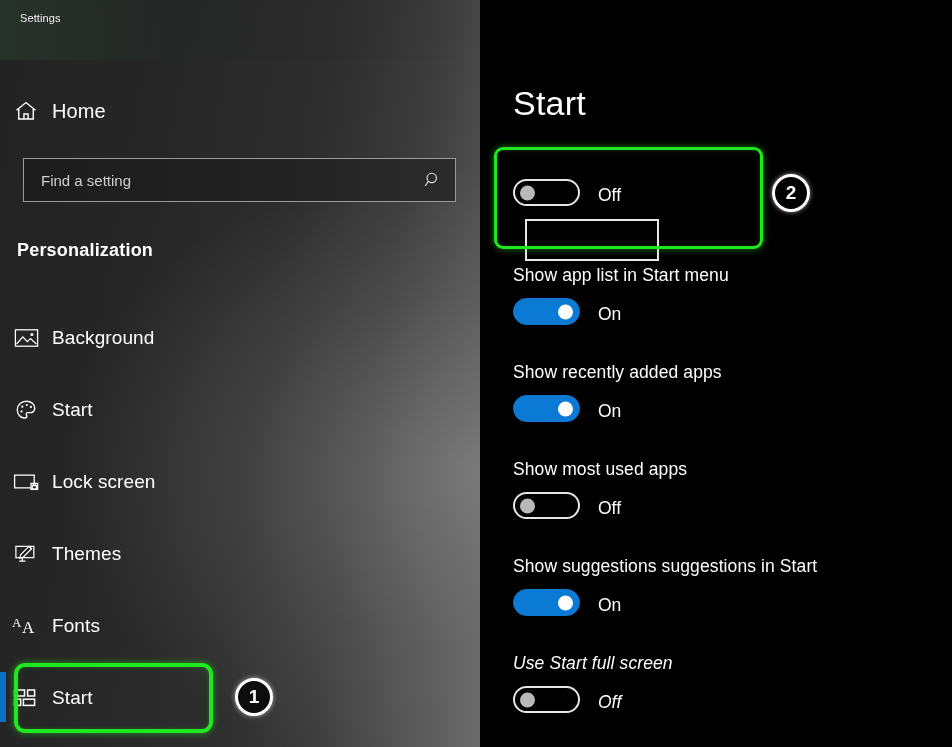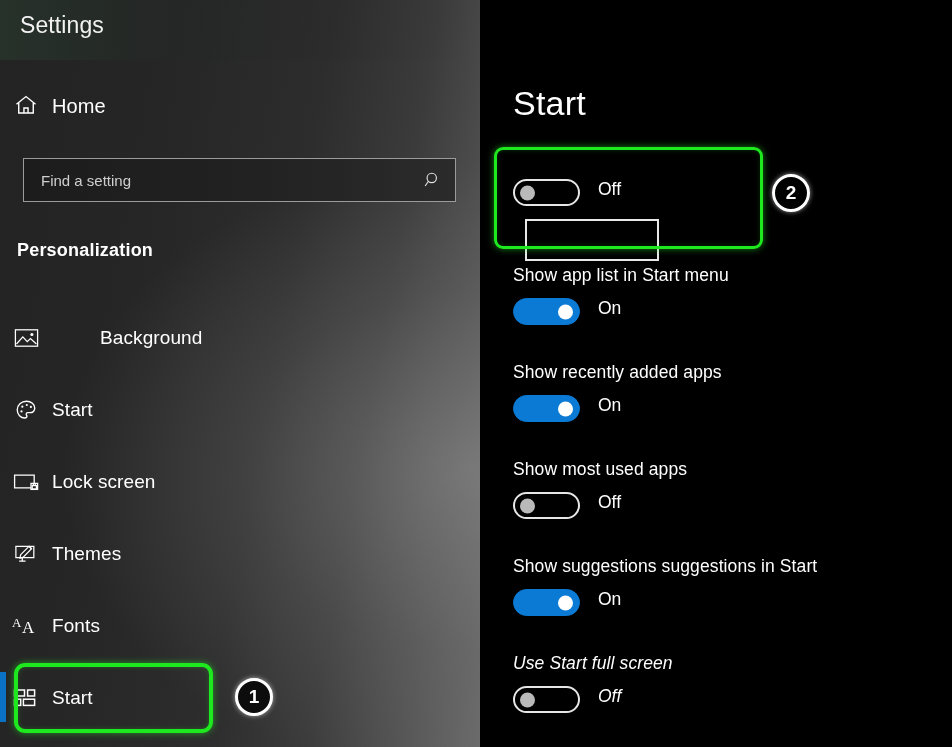--- a/index.html
+++ b/index.html
@@ -20,21 +20,21 @@
       linear-gradient(100deg, #232323 0%, #262626 30%, #2d2d2d 55%, #3b3b3b 72%, #555555 88%, #6a6a6a 100%);
     overflow: hidden;
   }
   .sidebar-tint {
     position:absolute; left:0; top:0; width:480px; height:60px;
     background: linear-gradient(90deg, rgba(40,55,45,0.75) 0%, rgba(35,42,38,0.45) 30%, rgba(30,30,30,0.1) 60%, rgba(0,0,0,0) 100%);
     pointer-events:none;
   }
   .title-bar {
     position:absolute; left:20px; top:12px;
-    font-size: 23px; color: #f2f2f2; letter-spacing:0.1px;
+    font-size: 11px; color: #f2f2f2; letter-spacing:0.1px;
   }
 
   .nav-row {
     position:absolute; left:0;
     width: 440px; height: 46px;
     display:flex; align-items:center;
   }
   .nav-icon {
     width: 52px; min-width:52px; display:flex; align-items:center; justify-content:center;
     color:#fff;
@@ -95,21 +95,21 @@
   .page-title {
     position:absolute; left:33px; top:84px;
     font-size:34px; color:#ffffff; font-weight:normal; letter-spacing:0.2px;
   }
   .setting {
     position:absolute; left:33px; width:420px;
   }
   .setting-label {
     font-size:17.5px; color:#ffffff; letter-spacing:0.1px; white-space:nowrap;
   }
-  .toggle-row { display:flex; align-items:flex-start; margin-top:12px; }
+  .toggle-row { display:flex; align-items:flex-end; margin-top:12px; }
   .toggle {
     width:67px; height:27px; border-radius:14px;
     position:relative; flex:none;
   }
   .toggle.on { background:#0a7ad4; border:1px solid #0a7ad4; }
   .toggle.off { background:transparent; border:2px solid #e6e6e6; }
   .knob { position:absolute; border-radius:50%; top:50%; transform:translateY(-50%); }
   .toggle.on .knob { width:15px; height:15px; background:#ffffff; right:6px; }
   .toggle.off .knob { width:15px; height:15px; background:#b9b9b9; left:5px; }
   .toggle-state { font-size:17.5px; color:#ffffff; margin-left:18px; }
@@ -131,21 +131,21 @@
 </head>
 <body>
 
 <div id="app">
 
   <div class="sidebar">
     <div class="sidebar-tint"></div>
 
     <div class="title-bar">Settings</div>
 
-    <div class="nav-row home-row" style="top:72px;align-items:flex-end;">
+    <div class="nav-row home-row" style="top:88px;">
       <span class="nav-icon">
         <svg width="26" height="26" viewBox="0 0 24 24" fill="none" stroke="#ffffff" stroke-width="1.3">
           <path d="M3.2 11.3L12 4.2l8.8 7.1"></path>
           <path d="M5.3 10.1V19.4h13.4V10.1"></path>
           <path d="M10.1 19.4v-4.6h3.8v4.6"></path>
         </svg>
       </span>
       <span class="nav-label">Home</span>
     </div>
 
@@ -154,21 +154,21 @@
       <span class="search-icon">
         <svg width="20" height="20" viewBox="0 0 24 24" fill="none" stroke="#e2e2e2" stroke-width="1.4">
           <circle cx="10.5" cy="9.5" r="5.6"></circle>
           <path d="M6.3 13.8L2.6 19.2"></path>
         </svg>
       </span>
     </div>
 
     <div class="section-head">Personalization</div>
 
-    <div class="nav-row" style="top:315px;gap:48px;">
+    <div class="nav-row" style="top:315px;">
       <span class="nav-icon">
         <svg width="27" height="24" viewBox="0 0 28 24" fill="none" stroke="#ffffff" stroke-width="1.3">
           <rect x="2.5" y="3.5" width="23" height="17"></rect>
           <path d="M3.6 18.2l6.6-7.4 4.6 5.0 3.3-3.2 6.2 5.6"></path>
           <circle cx="19.6" cy="8.4" r="1.6" fill="#fff" stroke="none"></circle>
         </svg>
       </span>
       <span class="nav-label">Background</span>
     </div>
 

